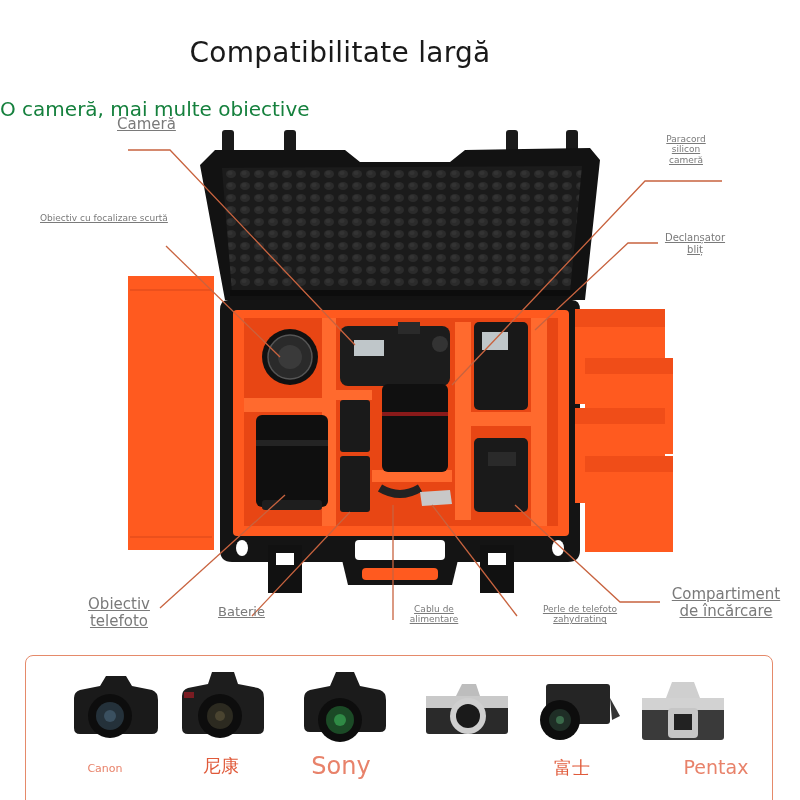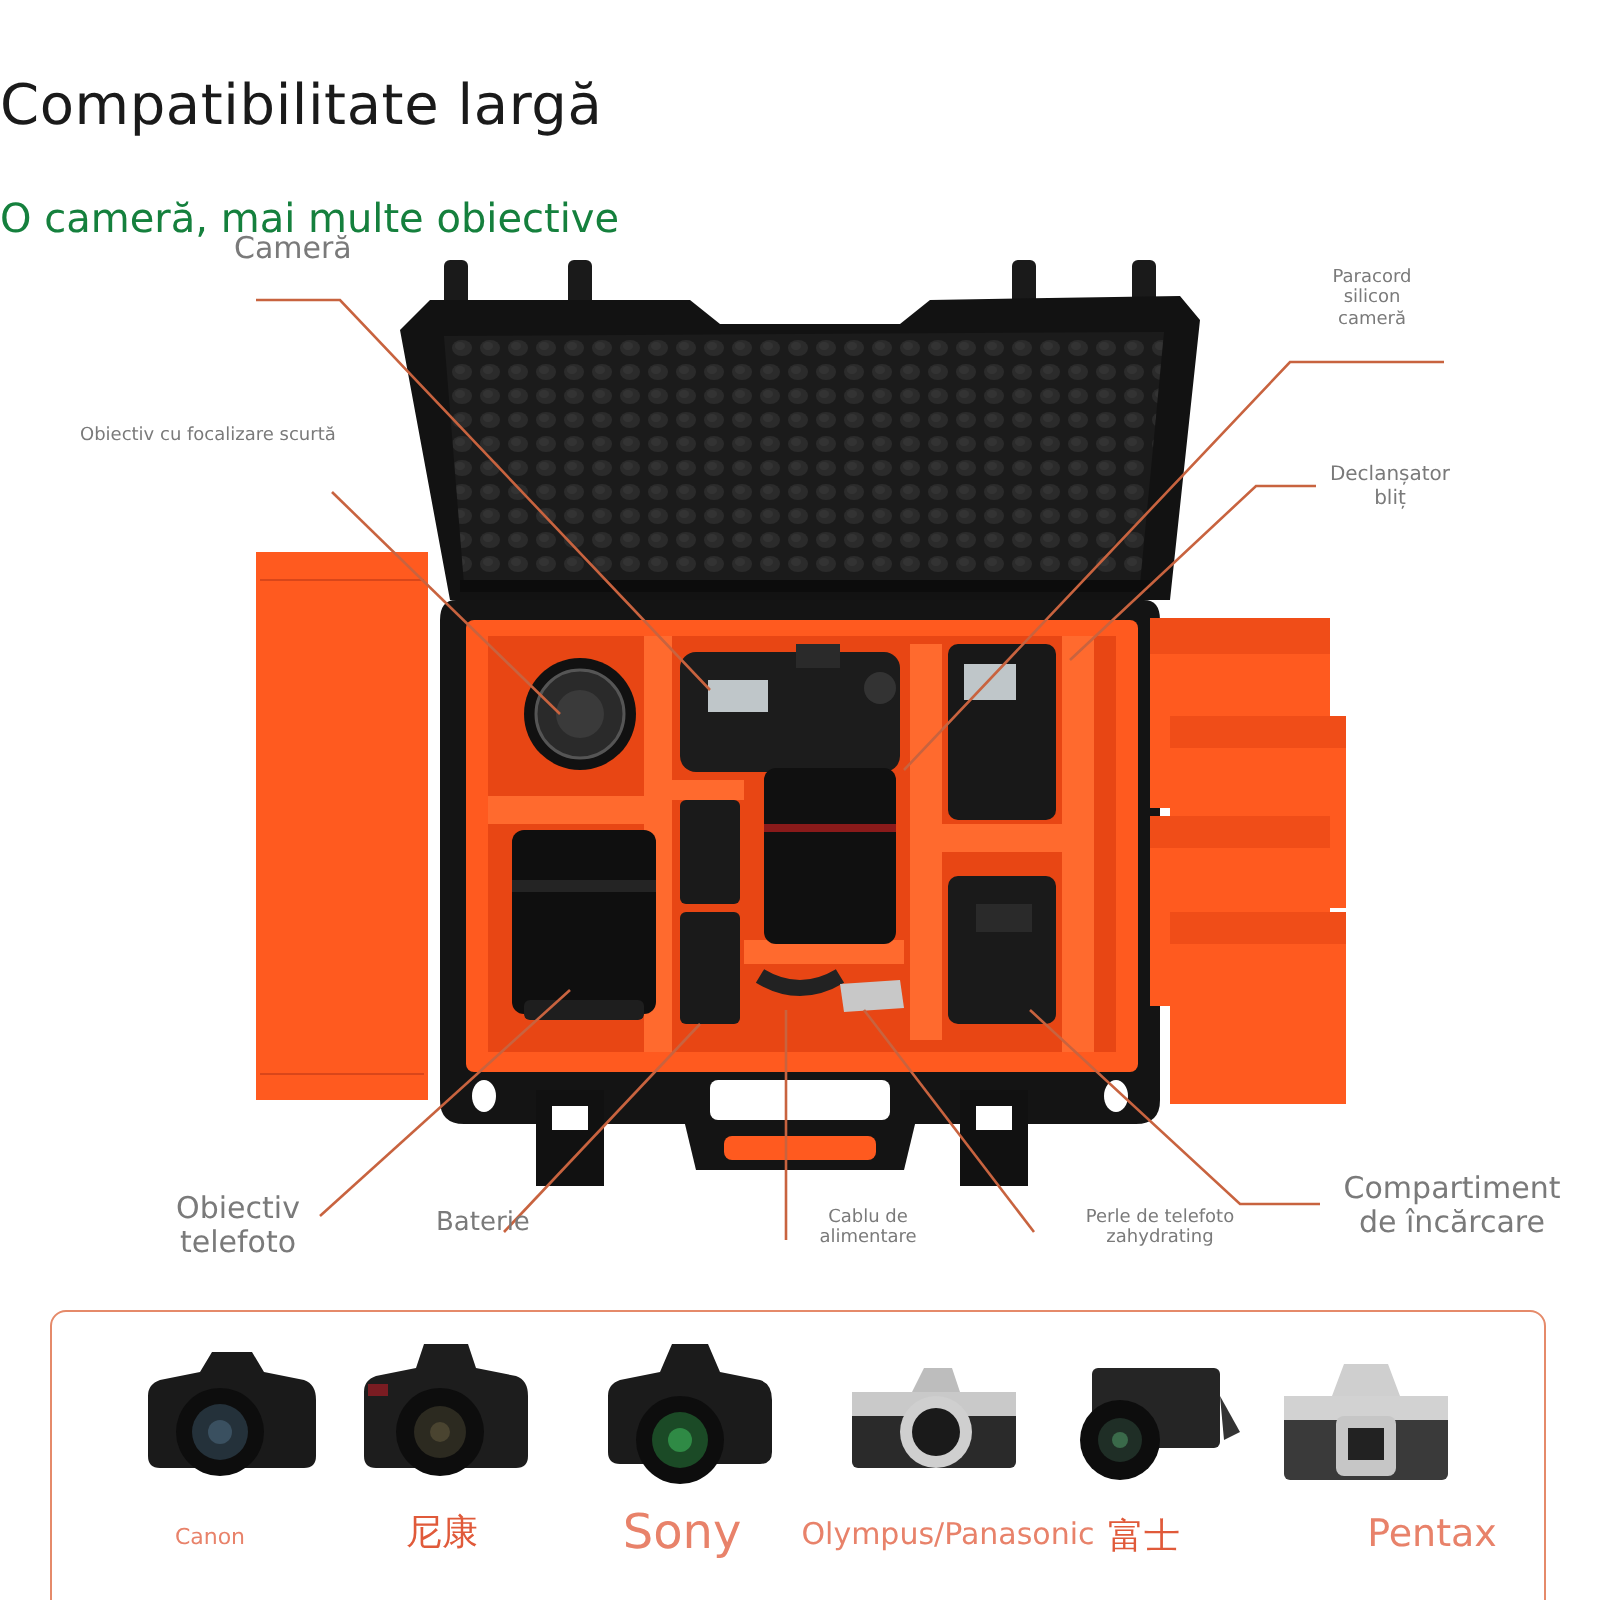--- a/index.html
+++ b/index.html
@@ -1,21 +1,21 @@
 <!DOCTYPE html>
 <html><head>
 <meta charset="utf-8">
 <style>
   html, body { margin:0; padding:0; background:#ffffff; }
   body { width:800px; height:800px; position:relative; overflow:hidden;
          font-family:"DejaVu Sans", sans-serif; }
   .abs { position:absolute; }
-  .title { top:36px; left:0; width:680px; text-align:left; font-size:28px; color:#1a1a1a; letter-spacing:0.3px; }
+  .title { top:36px; left:0; width:680px; text-align:center; font-size:28px; color:#1a1a1a; letter-spacing:0.3px; }
   .subtitle { top:97px; left:0; width:800px; text-align:left; font-size:20px; color:#15803d; }
-  .lbl { color:#7a7a7a; line-height:1.15; text-align:center; }
+  .lbl { color:#7a7a7a; line-height:1.15; text-align:center;text-decoration:underline; }
   .lbl-lg { font-size:15px; }
   .lbl-md { font-size:13px;margin-left:16px; }
   .lbl-sm { font-size:10px; }
   .lbl-xs { font-size:9px; }
   svg.overlay { position:absolute; left:0; top:0; }
   .brand-box { left:25px; top:655px; width:748px; height:168px; border:1.5px solid #e58a6a; border-radius:8px; box-sizing:border-box;padding-left:36px; }
   .brand { position:absolute; text-align:center; color:#e8826a; }
   .brand-cam { position:absolute; }
 </style>
 </head>
@@ -200,16 +200,15 @@
     <rect x="4" y="22" width="82" height="42" rx="3" fill="#3a3a3a"></rect>
     <rect x="4" y="22" width="82" height="12" fill="#d2d2d2"></rect>
     <path d="M28 22 L34 6 L56 6 L62 22 Z" fill="#cfcfcf"></path>
     <rect x="30" y="32" width="30" height="30" rx="4" fill="#c6c6c6"></rect>
     <rect x="36" y="38" width="18" height="16" fill="#222"></rect>
   </svg>
 
   <div class="brand" style="left:44px;top:106px;width:70px;font-size:11px;">Canon</div>
   <div class="brand" style="left:160px;top:98px;width:70px;font-size:18px;color:#e05a3a;">尼康</div>
   <div class="brand" style="left:270px;top:96px;width:90px;font-size:24px;">Sony</div>
-  <div class="brand" style="left:368px;top:102px;width:160px;font-size:15px;">Olympus/Panasonic</div>
   <div class="brand" style="left:516px;top:100px;width:60px;font-size:18px;color:#e05a3a;">富士</div>
   <div class="brand" style="left:640px;top:100px;width:100px;font-size:19px;">Pentax</div>
 </div>
 
 </body></html>

